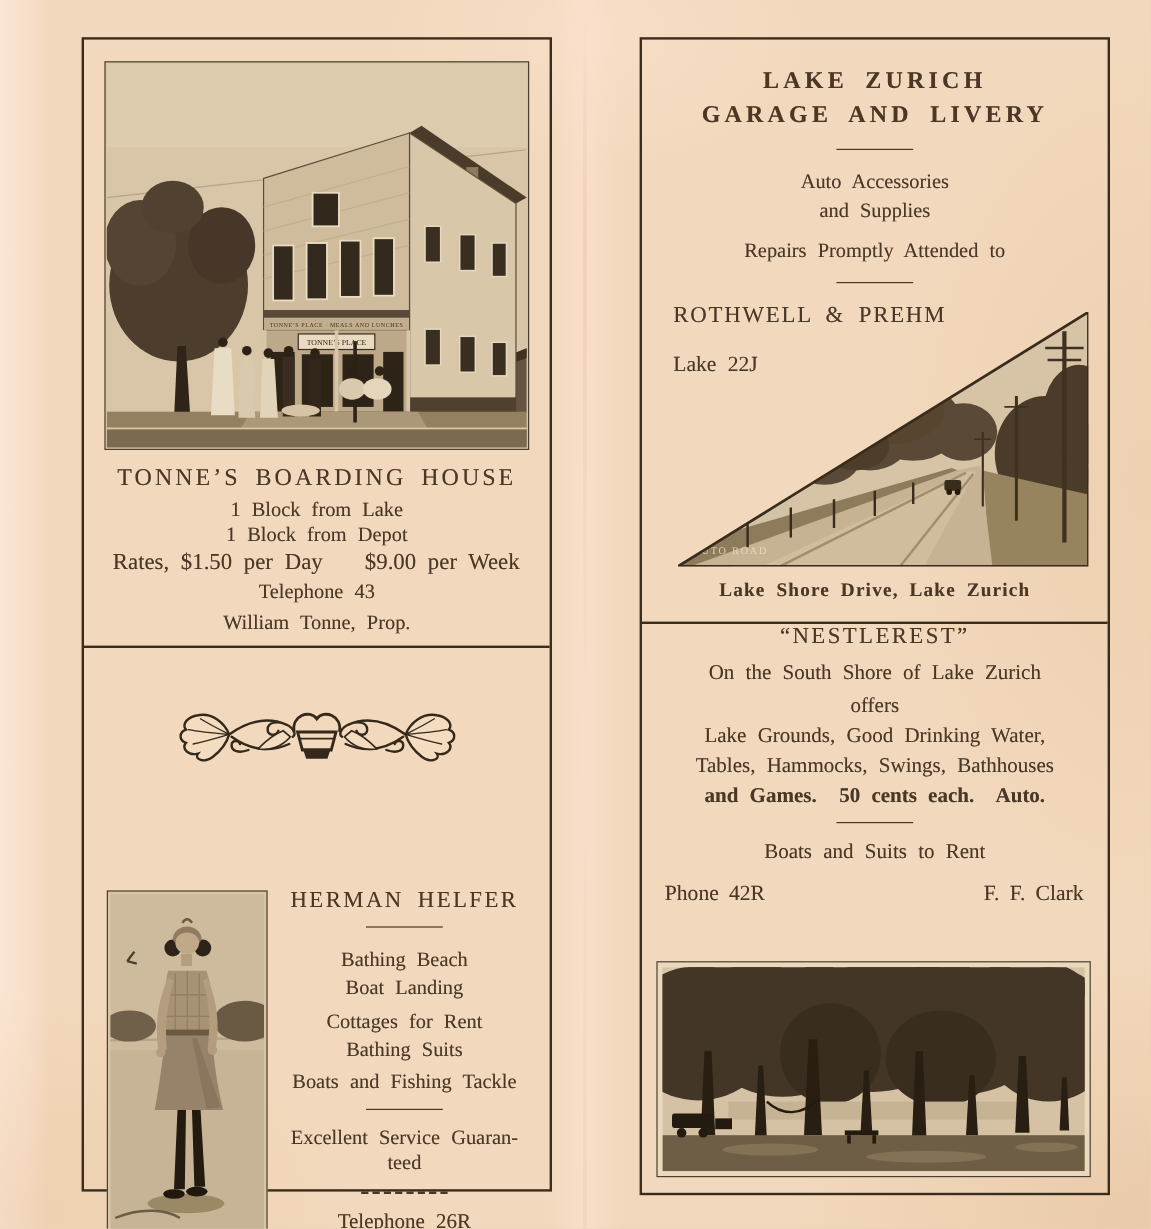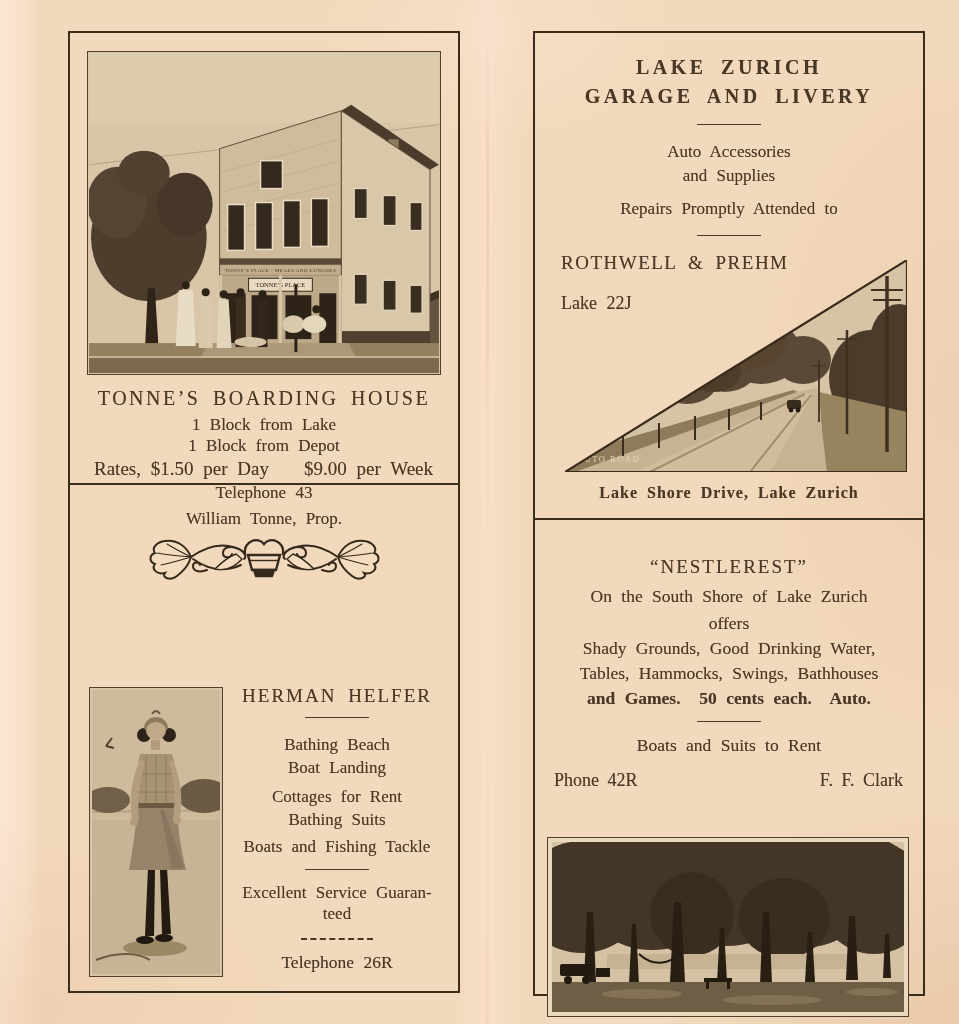--- a/index.html
+++ b/index.html
@@ -14,21 +14,21 @@
       linear-gradient(90deg, rgba(252,230,213,.9) 0px, rgba(252,230,213,.55) 24px, rgba(252,230,213,0) 42px),
       linear-gradient(90deg, rgba(0,0,0,0) 47.5%, rgba(252,225,207,.7) 50.8%, rgba(0,0,0,0) 54%),
       #f2d8bc;
   }
   .fold{position:absolute;left:486px;top:0;width:3px;height:1024px;
     background:linear-gradient(180deg, rgba(240,205,180,.0), rgba(233,196,168,.55) 20%, rgba(248,222,202,.5) 60%, rgba(233,196,168,.35));}
   .page-box{position:absolute;border:2px solid #3b2d1c;box-sizing:border-box;}
   .box-left{left:68px;top:31px;width:392px;height:962px;}
   .box-right{left:533px;top:31px;width:392px;height:965px;}
   .panel{position:relative;box-sizing:border-box;}
-  .panel-top-l{height:434px;border-bottom:2px solid #3b2d1c;}
+  .panel-top-l{height:489px;border-bottom:2px solid #3b2d1c;}
   .panel-bot-l{height:469px;}
   .panel-top-r{height:487px;border-bottom:2px solid #3b2d1c;}
   .panel-bot-r{height:472px;}
   .tx{text-shadow:0 0 .5px rgba(74,56,39,.45);}
   .center{text-align:center;}
   .ad-title{font-size:20px;font-weight:400;letter-spacing:2.5px;margin:0;word-spacing:5px;}
   .big-title{font-size:20px;letter-spacing:3.5px;word-spacing:6px;line-height:27px;margin:0;}
   .line{font-size:17px;line-height:21px;margin:0;word-spacing:5px;}
   .line25{font-size:17.5px;line-height:25px;margin:0;word-spacing:5px;}
   .pre{white-space:pre-wrap;font-weight:bold;}
@@ -296,24 +296,24 @@
             </g>
             <text x="12" y="202" font-size="8.5" letter-spacing="1.5" fill="#e9ddc6" opacity=".85">AUTO ROAD</text>
           </g>
           <polygon points="0,212 342,212 342,0" fill="none" stroke="#3a2c1c" stroke-width="2.2"></polygon>
         </svg>
       </div>
       <p class="caption center tx" style="position:absolute;left:0;right:0;top:451px;margin:0">Lake Shore Drive, Lake Zurich</p>
     </div>
 
     <div class="panel panel-bot-r">
-      <h2 class="ad-title center tx" style="margin-top:36px;font-size:19px;letter-spacing:2px">“NESTLEREST”</h2>
+      <h2 class="ad-title center tx" style="font-size:19px;letter-spacing:2px">“NESTLEREST”</h2>
       <p class="line25 center tx" style="margin-top:6px">On the South Shore of Lake Zurich</p>
       <p class="line25 center tx" style="margin-top:2px">offers</p>
-      <p class="line25 center tx">Shady Grounds, Good Drinking Water,</p>
+      <p class="line25 center tx">Lake Grounds, Good Drinking Water,</p>
       <p class="line25 center tx">Tables, Hammocks, Swings, Bathhouses</p>
       <p class="line25 center tx pre">and Games.  50 cents each.  Auto.</p>
       <hr class="rule" style="margin-top:10px">
       <p class="line25 center tx" style="margin-top:11px">Boats and Suits to Rent</p>
       <div class="phone-row tx" style="margin-top:10px">
         <span>Phone 42R</span>
         <span>F. F. Clark</span>
       </div>
 
       <figure class="photo-frame trees-frame">

